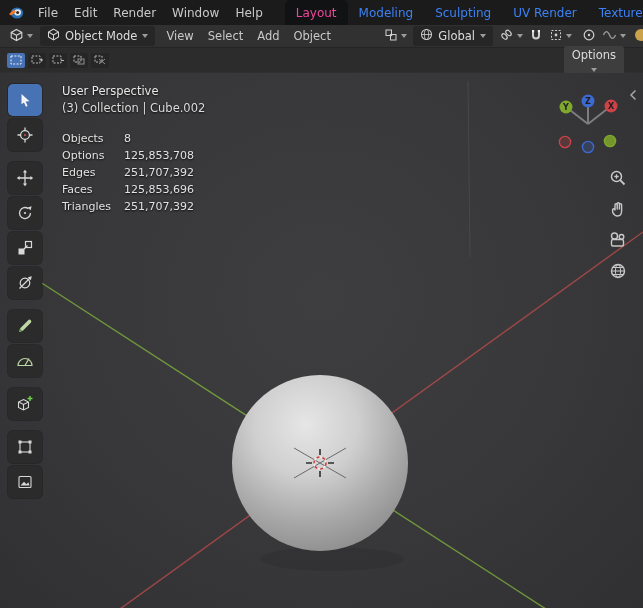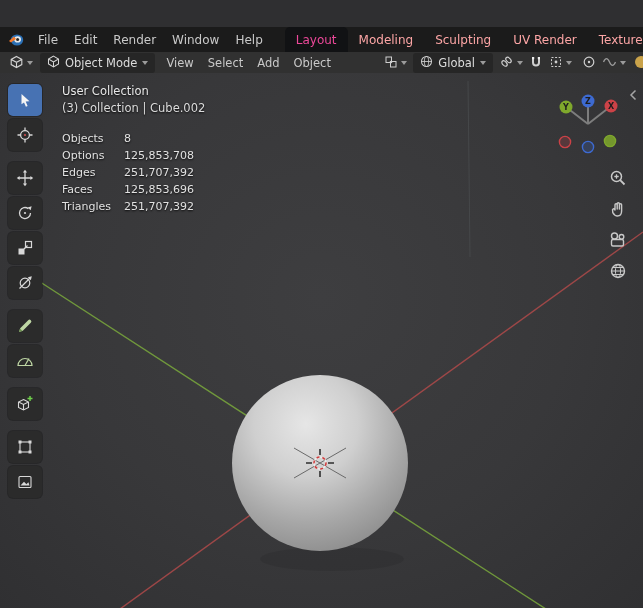--- a/index.html
+++ b/index.html
@@ -3,25 +3,25 @@
 <meta charset="utf-8">
 <style>
   * { margin:0; padding:0; box-sizing:border-box; }
   html,body { width:643px; height:608px; overflow:hidden; }
   body {
     font-family:"DejaVu Sans","Liberation Sans",sans-serif;
     background:#2f2f31; color:#d6d6d6; position:relative;
     -webkit-user-select:none; user-select:none;
   }
   
-  .topbar { height:25px; background:#1b1b1b; display:flex; align-items:stretch; white-space:nowrap; overflow:hidden;margin-top:27px; }
+  .topbar { height:25px; background:#1b1b1b; display:flex; align-items:stretch; white-space:nowrap; overflow:hidden; }
   .logo { display:flex; align-items:center; padding:0 6px 0 8px; }
   .menu { display:flex; align-items:center; padding:0 8px; font-size:12px; color:#c9c9c9; cursor:default; }
   .tabs { display:flex; align-items:stretch; margin-left:14px; }
-  .tab { display:flex; align-items:center; padding:0 11px; font-size:12px; color:#fca5a5; border-radius:5px 5px 0 0; }
+  .tab { display:flex; align-items:center; padding:0 11px; font-size:12px; color:#3b82f6; border-radius:5px 5px 0 0; }
   .tab.active { background:#111214; color:#ec4899; }
   
   .vheader { height:23px; background:#313131; border-bottom:1px solid #242424; display:flex; align-items:center; padding:0 6px; font-size:11.5px; overflow:hidden; }
   .vheader .menu { padding:0 7px; font-size:11.5px; }
   .pill { display:flex; align-items:center; gap:5px; background:#262626; border-radius:3px; padding:2px 7px; color:#dcdcdc; border:none; font-size:11.5px; font-family:inherit;text-align:center; }
   .iconbtn { display:flex; align-items:center; gap:3px; background:none; border:none; padding:1px 3px; color:#d0d0d0; }
   .chev { width:0; height:0; border-left:3.5px solid transparent; border-right:3.5px solid transparent; border-top:4px solid #9b9b9b; display:inline-block; }
   .sep { flex:1; }
   
   .theader { height:24px; background:#2c2c2c; display:flex; align-items:center; padding:0 7px; gap:3px; }
@@ -300,21 +300,21 @@
         </svg>
     </button>
     <button class="tool">
       <svg width="18" height="18" viewBox="0 0 18 18">
           <rect x="3" y="3.5" width="12" height="11" rx="1" fill="none" stroke="#d8d8d8" stroke-width="1.1"></rect>
           <path d="M4.5 12.5 L8 8.8 L10.4 11.2 L12.4 9.2 L13.5 12.5 Z" fill="#d8d8d8"></path>
         </svg>
     </button>
   </div>
 
-  <div class="ovl view-label">User Collection</div>
+  <div class="ovl view-label">User Perspective</div>
   <div class="ovl ctx-label">(3) Collection | Cube.002</div>
 
   <div class="stats">
     <span>Objects</span>
       <span>8</span>
     <span>Options</span>
       <span>125,853,708</span>
     <span>Edges</span>
       <span>251,707,392</span>
     <span>Faces</span>

